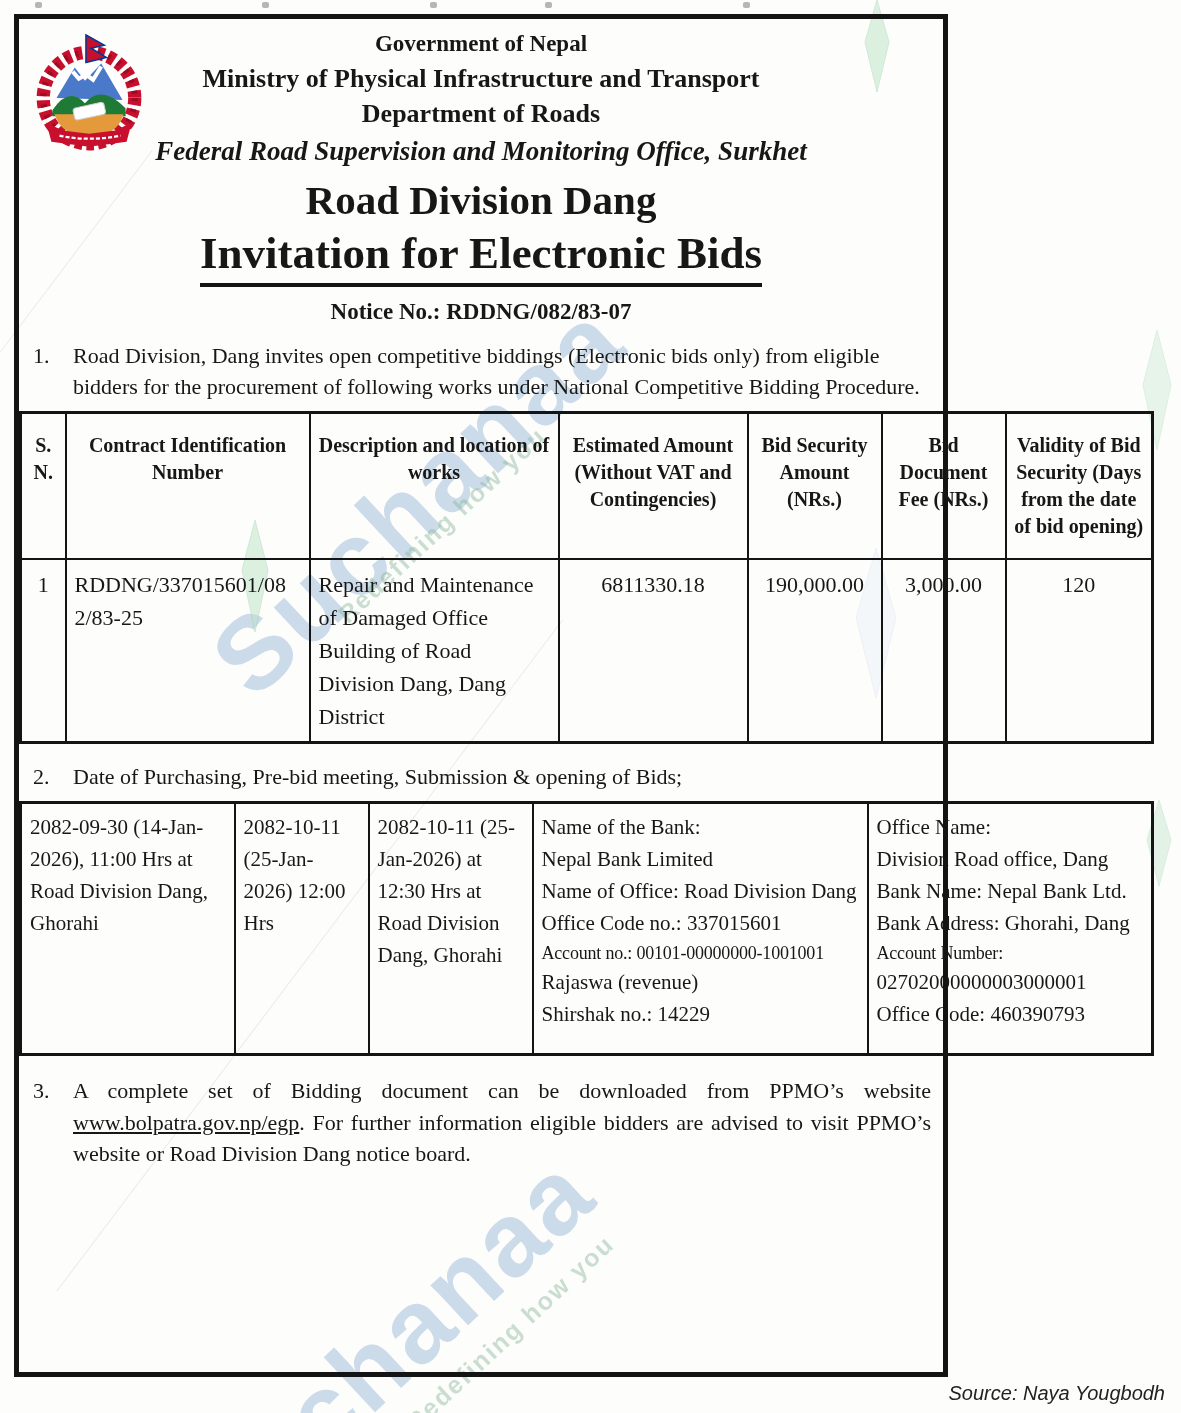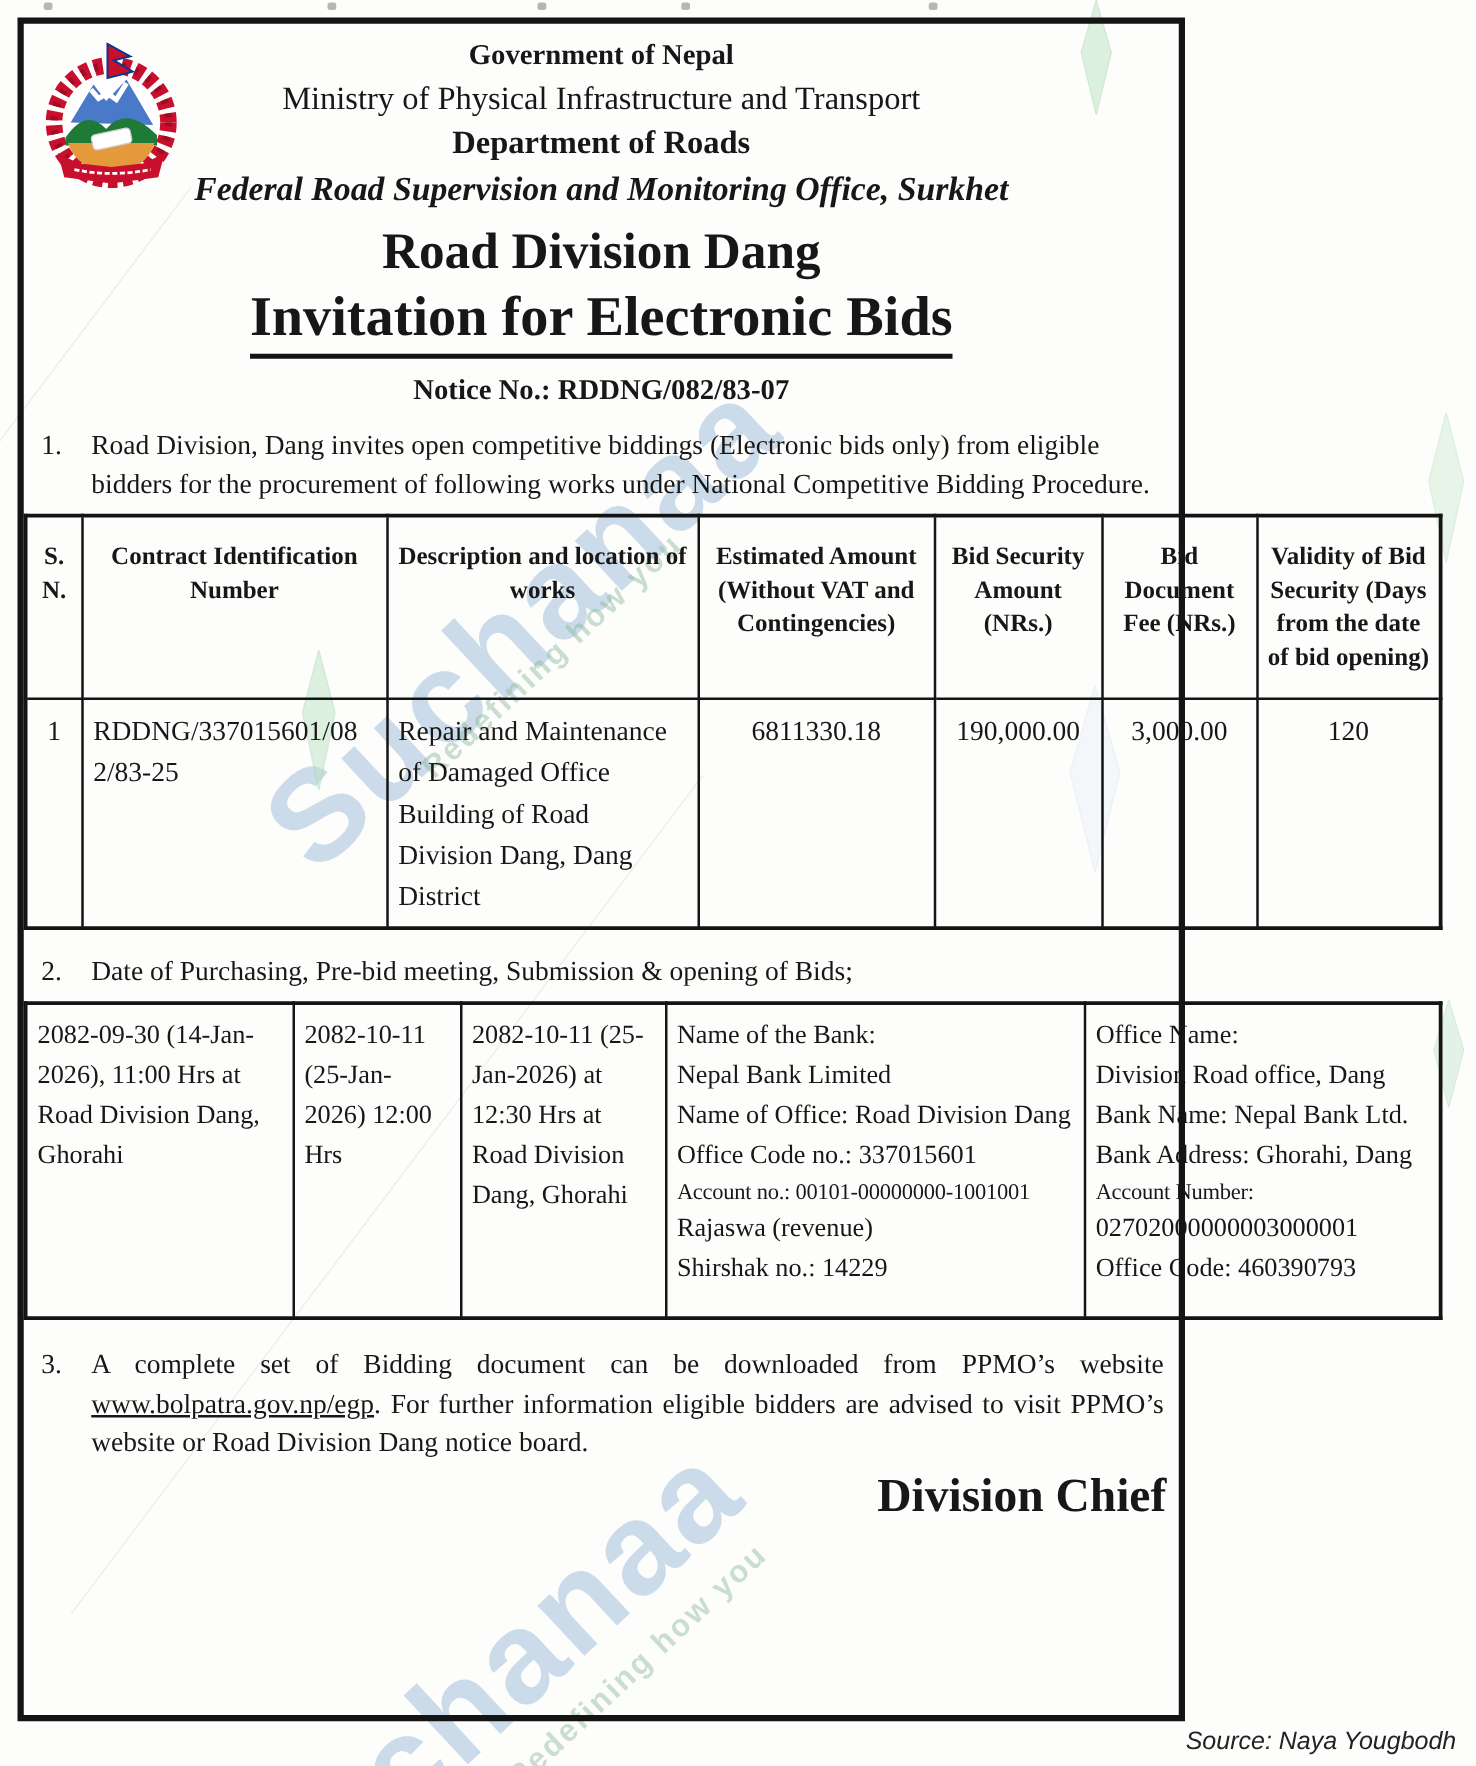--- a/index.html
+++ b/index.html
@@ -33,21 +33,21 @@
   
   .frame {
     position:absolute; left:14px; top:14px; width:934px; height:1363px;
     box-sizing:border-box; border:5px solid #141414; padding:12px 0 0 0;
     z-index:1;
   }
   .emblem { position:absolute; left:9px; top:14px; width:122px; height:122px; }
 
   .hdr { text-align:center; }
   .h-gov      { font-weight:bold; font-size:23px; }
-  .h-ministry { font-weight:normal; font-size:26px; margin-top:7px; }
+  .h-ministry { font-weight:bold; font-size:26px; margin-top:7px; }
   .h-dept     { font-weight:bold; font-size:26px; margin-top:5px; }
   .h-office   { font-weight:bold; font-size:27px; margin-top:7px;font-style:italic; }
   .h-title    { font-weight:bold; font-size:41px; margin-top:9px; }
   .h-sub      { font-weight:bold; font-size:45px; margin-top:4px; display:inline-block;
                 border-bottom:4px solid #141414; padding-bottom:3px; line-height:1.15;text-align:right; }
   .h-sub-wrap { text-align:center; }
   .h-notice   { font-weight:bold; font-size:23px; margin-top:12px; }
   .h-pub      { font-weight:bold; font-size:23px; margin-top:6px; }
   .h-pub sup  { font-size:14px; }
 
@@ -223,17 +223,16 @@
         </td>
       </tr>
     </tbody>
       </table>
 
     <div class="item item3">
       <div class="no">3.</div>
       <div class="txt"><span>A complete set of Bidding document can be downloaded from PPMO’s website </span><span class="doc-link">www.bolpatra.gov.np/egp</span><span>. For further information eligible bidders are advised to visit PPMO’s website or Road Division Dang notice board.</span></div>
     </div>
 
-    <div class="chief">Division Chief</div>
   </div>
 
   <div class="source">Source: Naya Yougbodh</div>
 </div>
 
 </body></html>

